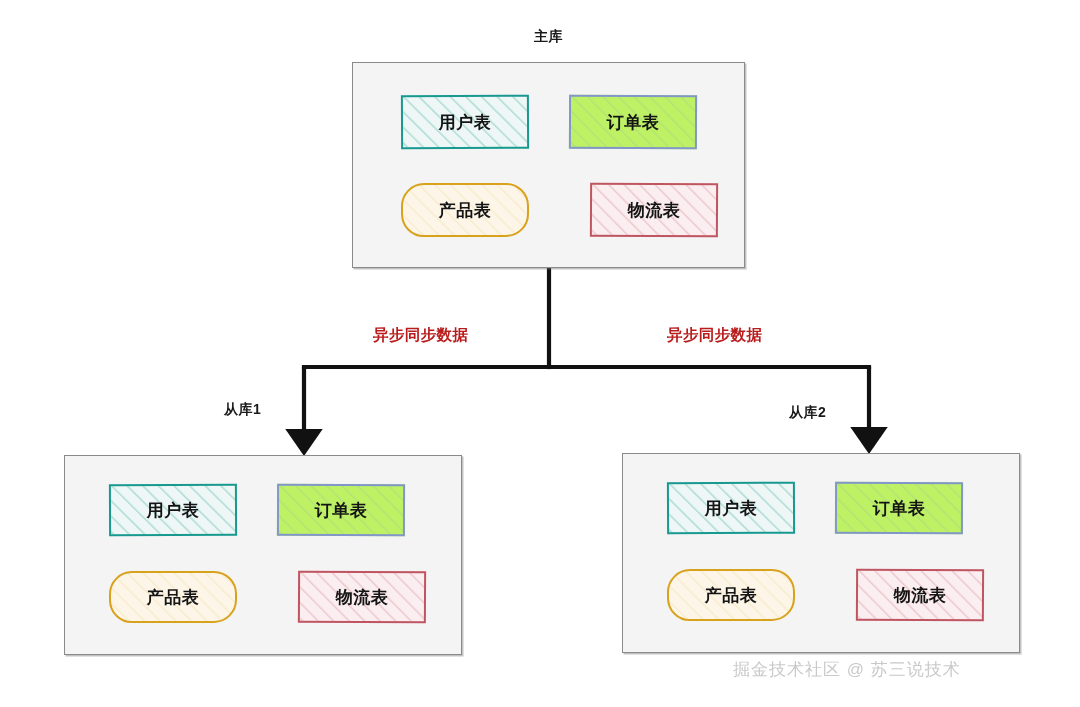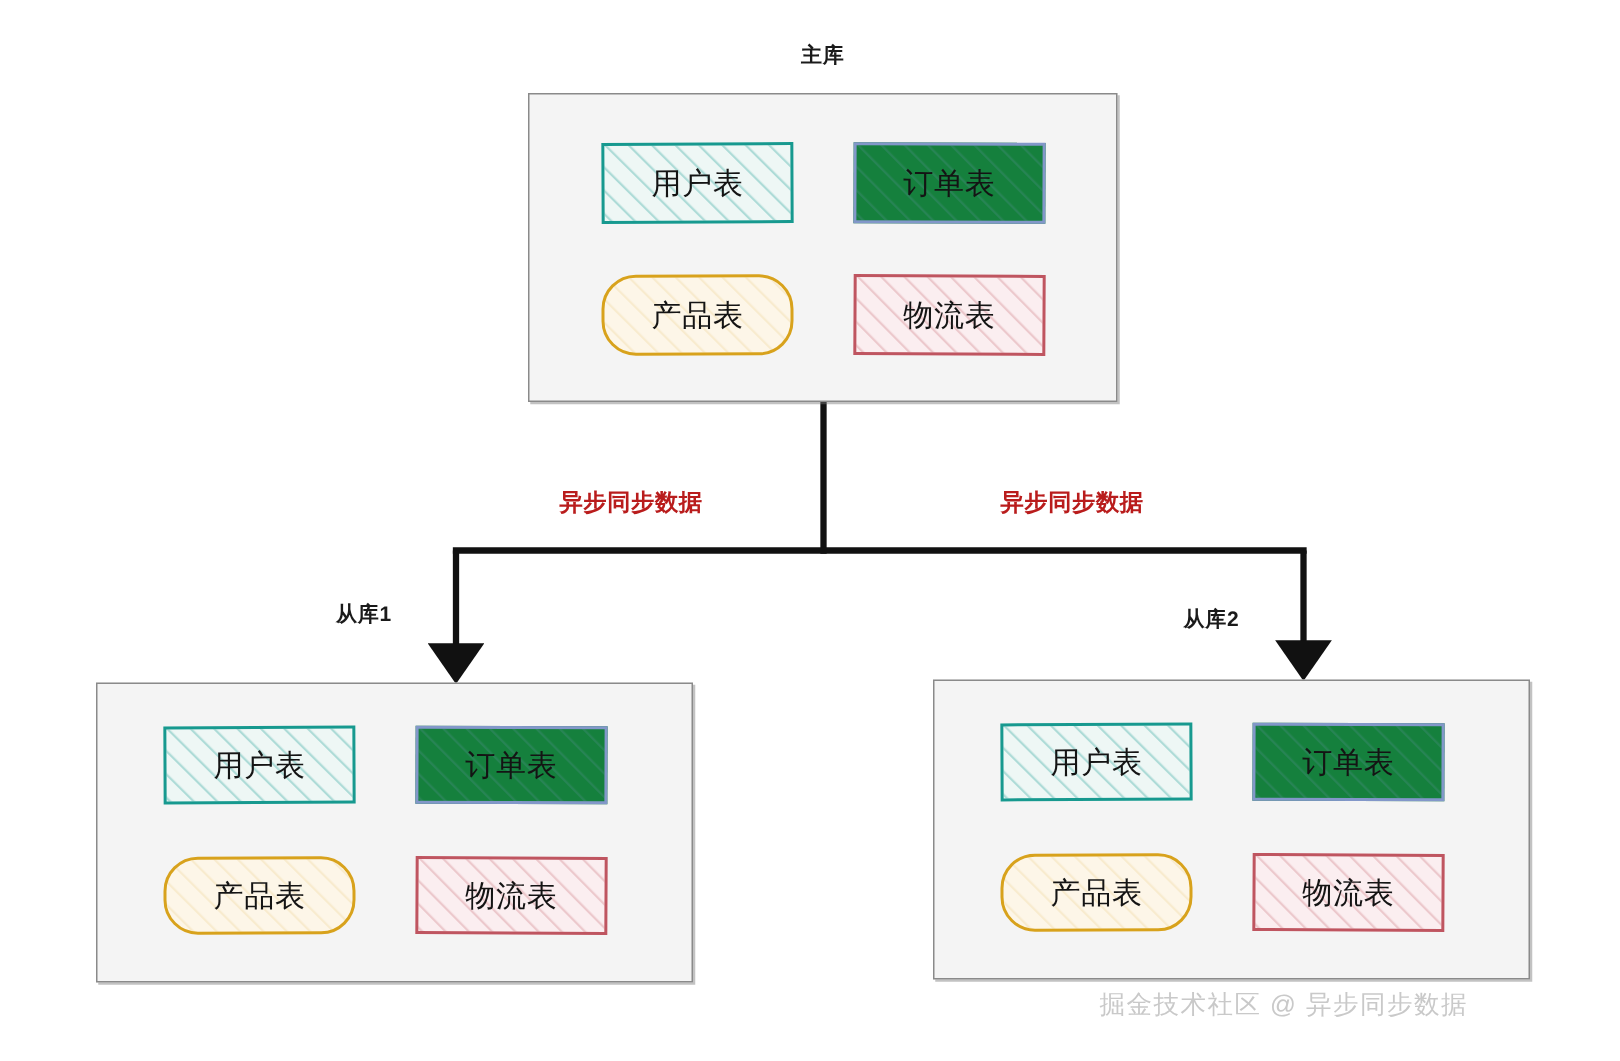--- a/index.html
+++ b/index.html
@@ -48,37 +48,37 @@
     display: flex;
     align-items: center;
     justify-content: center;
     border-style: solid;
     border-width: 2.5px;
     overflow: hidden;
   }
   .tbl .tbl-label {
     position: relative;
     z-index: 2;
-    font-size: 20px;
-    font-weight: 400;
+    font-size: 17px;
+    font-weight: 700;
     color: #141414;
     letter-spacing: 0.5px;
     white-space: nowrap;
   }
   .tbl .hatch {
     position: absolute;
     inset: -6px;
     z-index: 1;
   }
 
   
   .tbl.teal   { border-color: #17998f; background: #eef7f5; }
-  .tbl.blue   { border-color: #8297c9; background: #15803d; }
+  .tbl.blue   { border-color: #8297c9; background: #bef264; }
   .tbl.orange { border-color: #d8a21c; background: #fdf6e8; }
-  .tbl.red    { border-color: #bf5560; background: #fbeef0; }
+  .tbl.red    { border-color: #bf5560; background: #fbeef0; margin-left: 21px; }
 
   
   .tbl.sk1 { transform: rotate(-0.25deg); }
   .tbl.sk2 { transform: rotate(0.2deg); }
   .tbl.sk3 { transform: rotate(-0.15deg); border-radius: 23px; }
   .tbl.sk4 { transform: rotate(0.3deg); }
 
   
   .edge-label {
     position: absolute;
@@ -227,13 +227,13 @@
   </div>
 
   <div class="tbl red sk4" style="left:212px; top:115px; width:128px; height:52px;">
     <svg class="hatch">
         <rect width="100%" height="100%" fill="url(#hatch-red)"></rect>
       </svg>
     <span class="tbl-label">物流表</span>
   </div>
 </div>
 
-<div class="watermark" style="left:733px; top:658px;">掘金技术社区 @ 异步同步数据</div>
+<div class="watermark" style="left:733px; top:658px;">掘金技术社区 @ 苏三说技术</div>
 
 </body></html>

